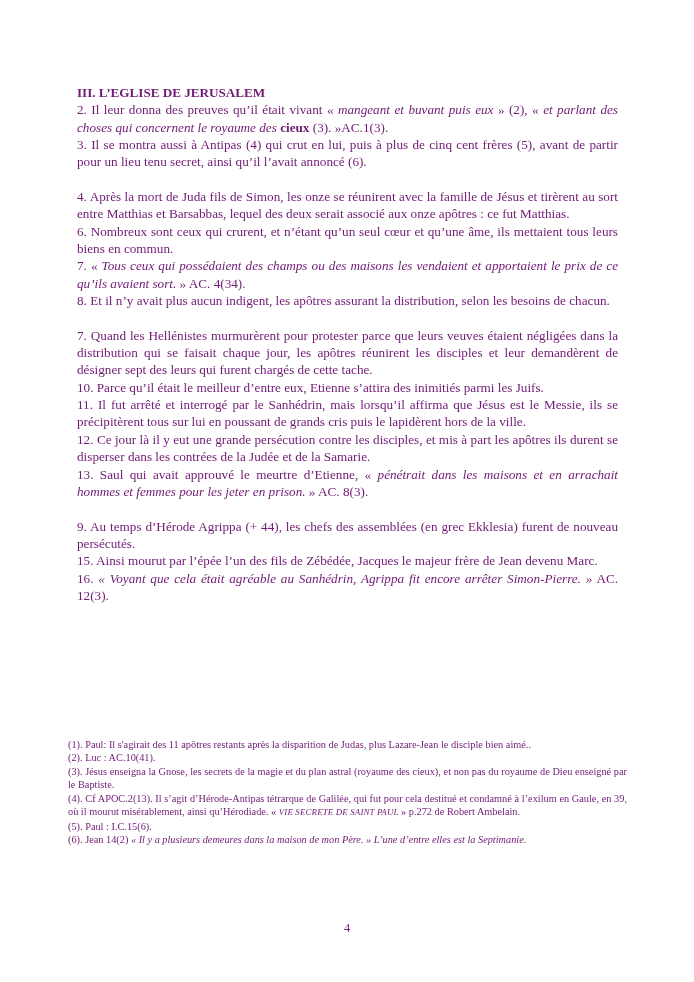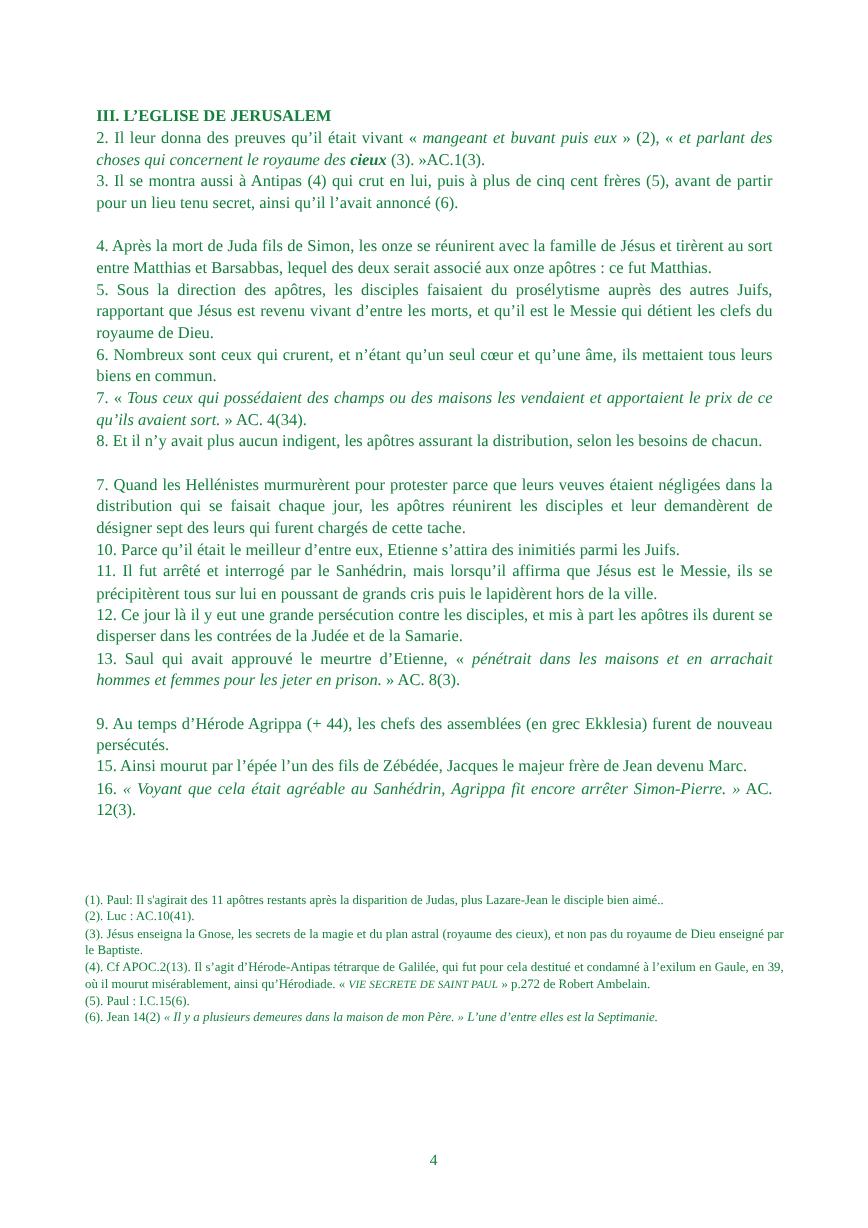--- a/index.html
+++ b/index.html
@@ -5,21 +5,21 @@
   html, body {
     margin: 0;
     padding: 0;
     background: #ffffff;
   }
   .page {
     position: relative;
     width: 682px;
     height: 982px;
     background: #ffffff;
-    color: #15803d;
+    color: #701a75;
     font-family: "Liberation Serif", "DejaVu Serif", serif;
     overflow: hidden;
     box-sizing: border-box;
   }
   .body-block {
     position: absolute;
     left: 77px;
     top: 84px;
     width: 541px;
   }
@@ -39,26 +39,26 @@
     text-justify: inter-word;
     hyphens: none;
   }
   p.spacer {
     height: 17.35px;
     margin: 0;
     font-size: 13.2px;
     line-height: 17.35px;
   }
   .it { font-style: italic; }
-  .bi { font-style: italic; font-weight: bold; margin-top: 28px; }
+  .bi { font-weight: bold; margin-top: 28px; }
 
   .notes-block {
     position: absolute;
     left: 68px;
-    top: 714px;
+    top: 738px;
     width: 559px;
   }
   p.note {
     font-size: 10.3px;
     line-height: 13.45px;
     margin: 0;
     text-align: justify;
     text-justify: inter-word;
   }
   .sc {
@@ -83,21 +83,20 @@
 
   <div class="body-block">
     <div class="heading">III. L’EGLISE DE JERUSALEM</div>
 
     <p class="para">2. Il leur donna des preuves qu’il était vivant « <span class="it">mangeant et buvant puis eux</span> » (2), « <span class="it">et parlant des choses qui concernent le royaume des </span><span class="bi">cieux</span> (3). »AC.1(3).</p>
     <p class="para">3. Il se montra aussi à Antipas (4) qui crut en lui, puis à plus de cinq cent frères (5), avant de partir pour un lieu tenu secret, ainsi qu’il l’avait annoncé (6).</p>
 
     <p class="spacer">&nbsp;</p>
 
     <p class="para">4. Après la mort de Juda fils de Simon, les onze se réunirent avec la famille de Jésus et tirèrent au sort entre Matthias et Barsabbas, lequel des deux serait associé aux onze apôtres : ce fut Matthias.</p>
-    <p class="para">5. Sous la direction des apôtres, les disciples faisaient du prosélytisme auprès des autres Juifs, rapportant que Jésus est revenu vivant d’entre les morts, et qu’il est le Messie qui détient les clefs du royaume de Dieu.</p>
     <p class="para">6. Nombreux sont ceux qui crurent, et n’étant qu’un seul cœur et qu’une âme, ils mettaient tous leurs biens en commun.</p>
     <p class="para">7. « <span class="it">Tous ceux qui possédaient des champs ou des maisons les vendaient et apportaient le prix de ce qu’ils avaient sort.</span> » AC. 4(34).</p>
     <p class="para">8. Et il n’y avait plus aucun indigent, les apôtres assurant la distribution, selon les besoins de chacun.</p>
 
     <p class="spacer">&nbsp;</p>
 
     <p class="para">7. Quand les Hellénistes murmurèrent pour protester parce que leurs veuves étaient négligées dans la distribution qui se faisait chaque jour, les apôtres réunirent les disciples et leur demandèrent de désigner sept des leurs qui furent chargés de cette tache.</p>
     <p class="para">10. Parce qu’il était le meilleur d’entre eux, Etienne s’attira des inimitiés parmi les Juifs.</p>
     <p class="para">11. Il fut arrêté et interrogé par le Sanhédrin, mais lorsqu’il affirma que Jésus est le Messie, ils se précipitèrent tous sur lui en poussant de grands cris puis le lapidèrent hors de la ville.</p>
     <p class="para">12. Ce jour là il y eut une grande persécution contre les disciples, et mis à part les apôtres ils durent se disperser dans les contrées de la Judée et de la Samarie.</p>

